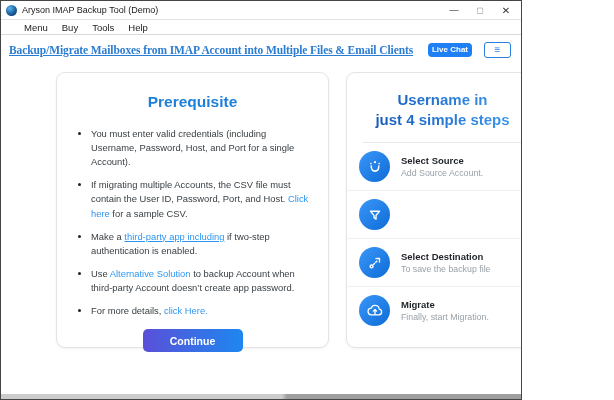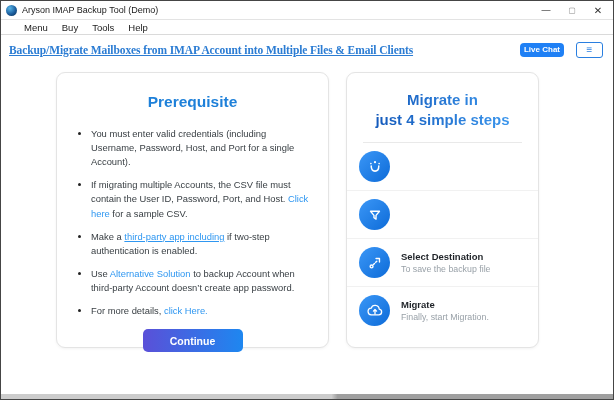--- a/index.html
+++ b/index.html
@@ -1,20 +1,20 @@
 <!DOCTYPE html>
 <html><head>
 <meta charset="utf-8">
 <style>
   * { margin:0; padding:0; box-sizing:border-box; }
   html,body { width:614px; height:400px; }
   body { font-family:"Liberation Sans", sans-serif; background:#fff; }
 
   .window {
-    position:relative; width:614px; height:400px;
+    position:relative; width:522px; height:400px;
     border:1px solid #454545; background:#fff; overflow:hidden;
   }
 
   
   .titlebar {
     height:18px; display:flex; align-items:center; padding:0 2px 0 5px;
     background:#fff;
   }
   .app-icon {
     width:11px; height:11px; border-radius:50%;
@@ -163,34 +163,38 @@
         </li>
         <li>
           <span>For more details, </span><a class="link">click Here.</a>
         </li>
       </ul>
       <button class="continue-btn">Continue</button>
     </div>
 
     <div class="card card-right">
       <div class="steps-title">
-        <div>Migrate in</div>
+        <div>Username in</div>
         <div>just 4 simple steps</div>
       </div>
       <hr class="steps-divider">
 
       <div class="step-row">
         <span class="step-icon">
           <svg viewBox="0 0 32 32" fill="none" stroke="#fff" stroke-width="2.2" stroke-linecap="round">
             <path d="M10.5 14.5 q0 7.5 5.5 7.5 q5.5 0 5.5 -7.5"></path>
             <circle cx="16" cy="9" r="1.6" fill="#fff" stroke="none"></circle>
             <circle cx="10" cy="11" r="1.2" fill="#fff" stroke="none"></circle>
             <circle cx="22" cy="11" r="1.2" fill="#fff" stroke="none"></circle>
           </svg>
         </span>
+        <span class="step-text">
+          <span class="step-title">Select Source</span>
+          <span class="step-desc">Add Source Account.</span>
+        </span>
       </div>
 
       <div class="step-row">
         <span class="step-icon">
           <svg viewBox="0 0 32 32" fill="none" stroke="#fff" stroke-width="2" stroke-linejoin="round" stroke-linecap="round">
             <path d="M9.5 10.5 h13 l-5 6 v5.5 l-3 -2 v-3.5 z"></path>
           </svg>
         </span>
       </div>
 

